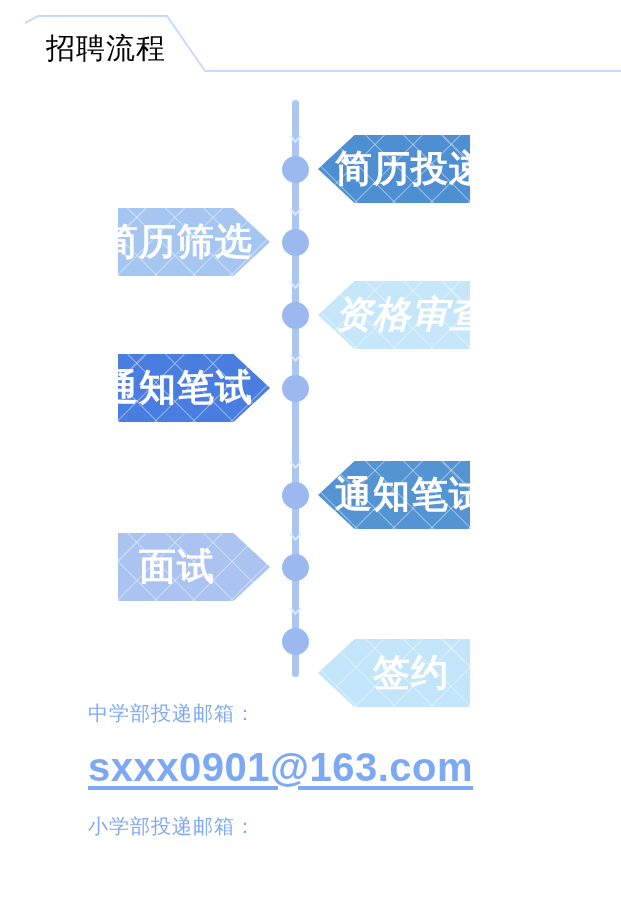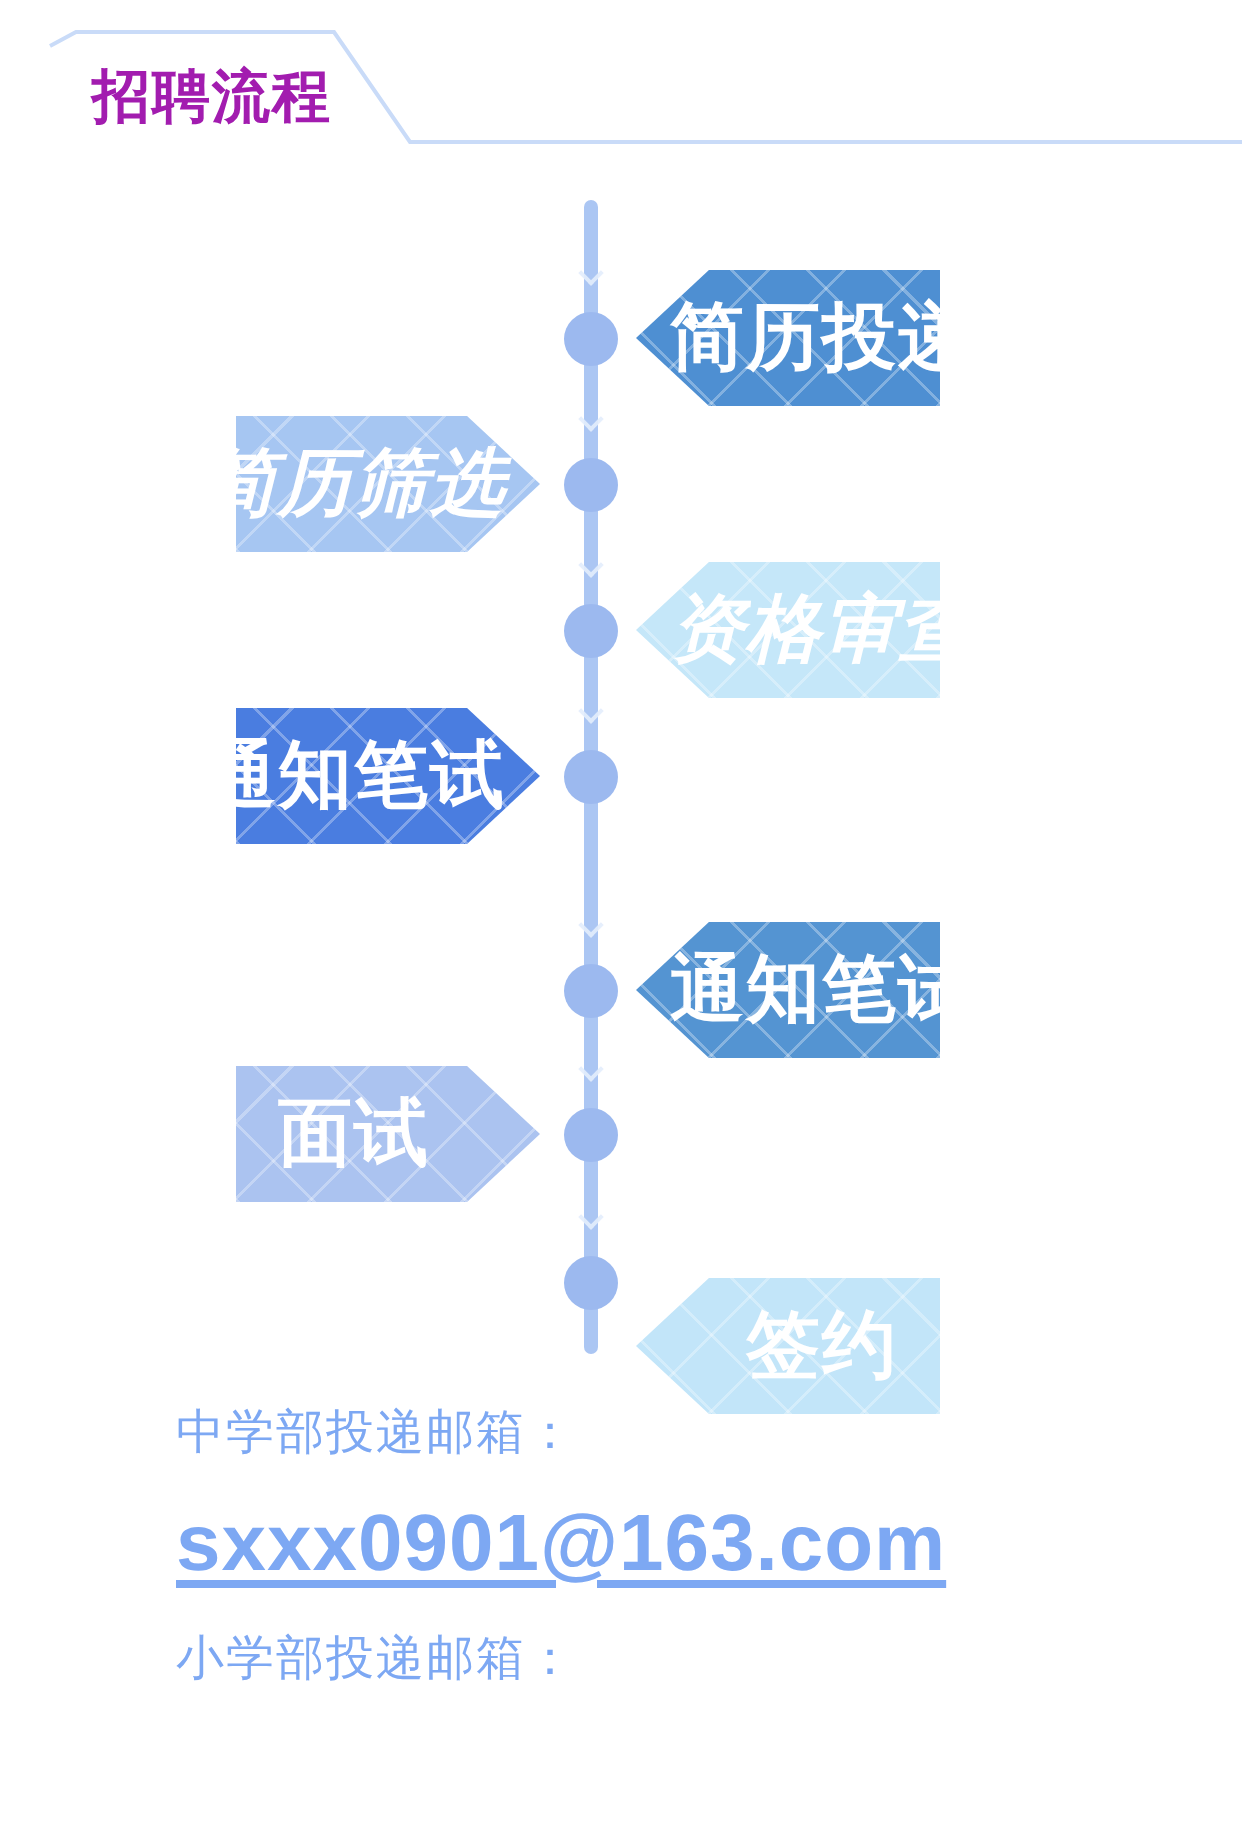--- a/index.html
+++ b/index.html
@@ -6,21 +6,21 @@
   html,body { background:#ffffff; }
   body { font-family:"Liberation Sans","DejaVu Sans",sans-serif; }
   .page {
     position:relative; width:621px; height:920px; background:#ffffff;
     overflow:hidden; margin:0 auto;
   }
   
   .header-line-svg { position:absolute; left:0; top:0; width:621px; height:90px; }
   .page-title {
     position:absolute; left:46px; top:29px;
-    font-size:29px; font-weight:bold; color:#a21caf; letter-spacing:1px;
+    font-size:29px; font-weight:normal; color:#000000; letter-spacing:1px;
     white-space:nowrap;
   }
   
   .tl-line {
     position:absolute; left:292px; top:100px; width:7px; height:577px;
     background:#abc6f3; border-radius:4px;
   }
   .tl-dot {
     position:absolute; left:282px; width:27px; height:27px; border-radius:50%;
     background:#9cb9ef;
@@ -41,21 +41,21 @@
       repeating-linear-gradient(-45deg, rgba(255,255,255,.30) 0px, rgba(255,255,255,.30) 1.5px, transparent 1.5px, transparent 27px);
   }
   .banner.right { left:318px; clip-path:polygon(0 50%, 24% 0, 100% 0, 100% 100%, 24% 100%); padding-left:34px; }
   .banner.left  { left:118px; clip-path:polygon(0 0, 76% 0, 100% 50%, 76% 100%, 0 100%); padding-right:34px; }
   .step1 { top:135px; } .step2 { top:208px; } .step3 { top:281px;font-style:italic; }
   .step4 { top:354px; } .step5 { top:461px; } .step6 { top:533px; }
   .step7 { top:607px;margin-top:32px; }
   
   .contact { position:absolute; left:88px; color:#7da8f3; }
   .contact-1 { top:700px; } .contact-2 { top:813px; }
-  .contact-label { font-size:24px; letter-spacing:1px; white-space:nowrap; }
+  .contact-label { font-size:20px; letter-spacing:1px; white-space:nowrap; }
   .contact-email {
     display:inline-block; margin-top:18px;
     font-size:40px; font-weight:bold; color:#7da8f3;
     text-decoration:underline; text-underline-offset:5px;
     letter-spacing:.5px; white-space:nowrap;
   }
 </style>
 </head>
 <body>
 
@@ -79,21 +79,21 @@
   <div class="tl-dot" style="top:156px"></div>
   <div class="tl-dot" style="top:229px"></div>
   <div class="tl-dot" style="top:302px"></div>
   <div class="tl-dot" style="top:375px"></div>
   <div class="tl-dot" style="top:482px"></div>
   <div class="tl-dot" style="top:554px"></div>
   <div class="tl-dot" style="top:628px"></div>
 
   <div class="banner right step1" style="background-color: rgb(78, 143, 210);">简历投递</div>
 
-  <div class="banner left step2" style="background-color: rgb(166, 198, 242); font-style: italic;">简历筛选</div>
+  <div class="banner left step2" style="background-color: rgb(166, 198, 242);">简历筛选</div>
 
   <div class="banner right step3" style="background-color: rgb(197, 231, 249);">资格审查</div>
 
   <div class="banner left step4" style="background-color: rgb(74, 125, 224); text-align: right;">通知笔试</div>
 
   <div class="banner right step5" style="background-color: rgb(84, 148, 210);">通知笔试</div>
 
   <div class="banner left step6" style="background-color: rgb(171, 195, 240);">面试</div>
 
   <div class="banner right step7" style="background-color: rgb(194, 229, 249);">签约</div>

